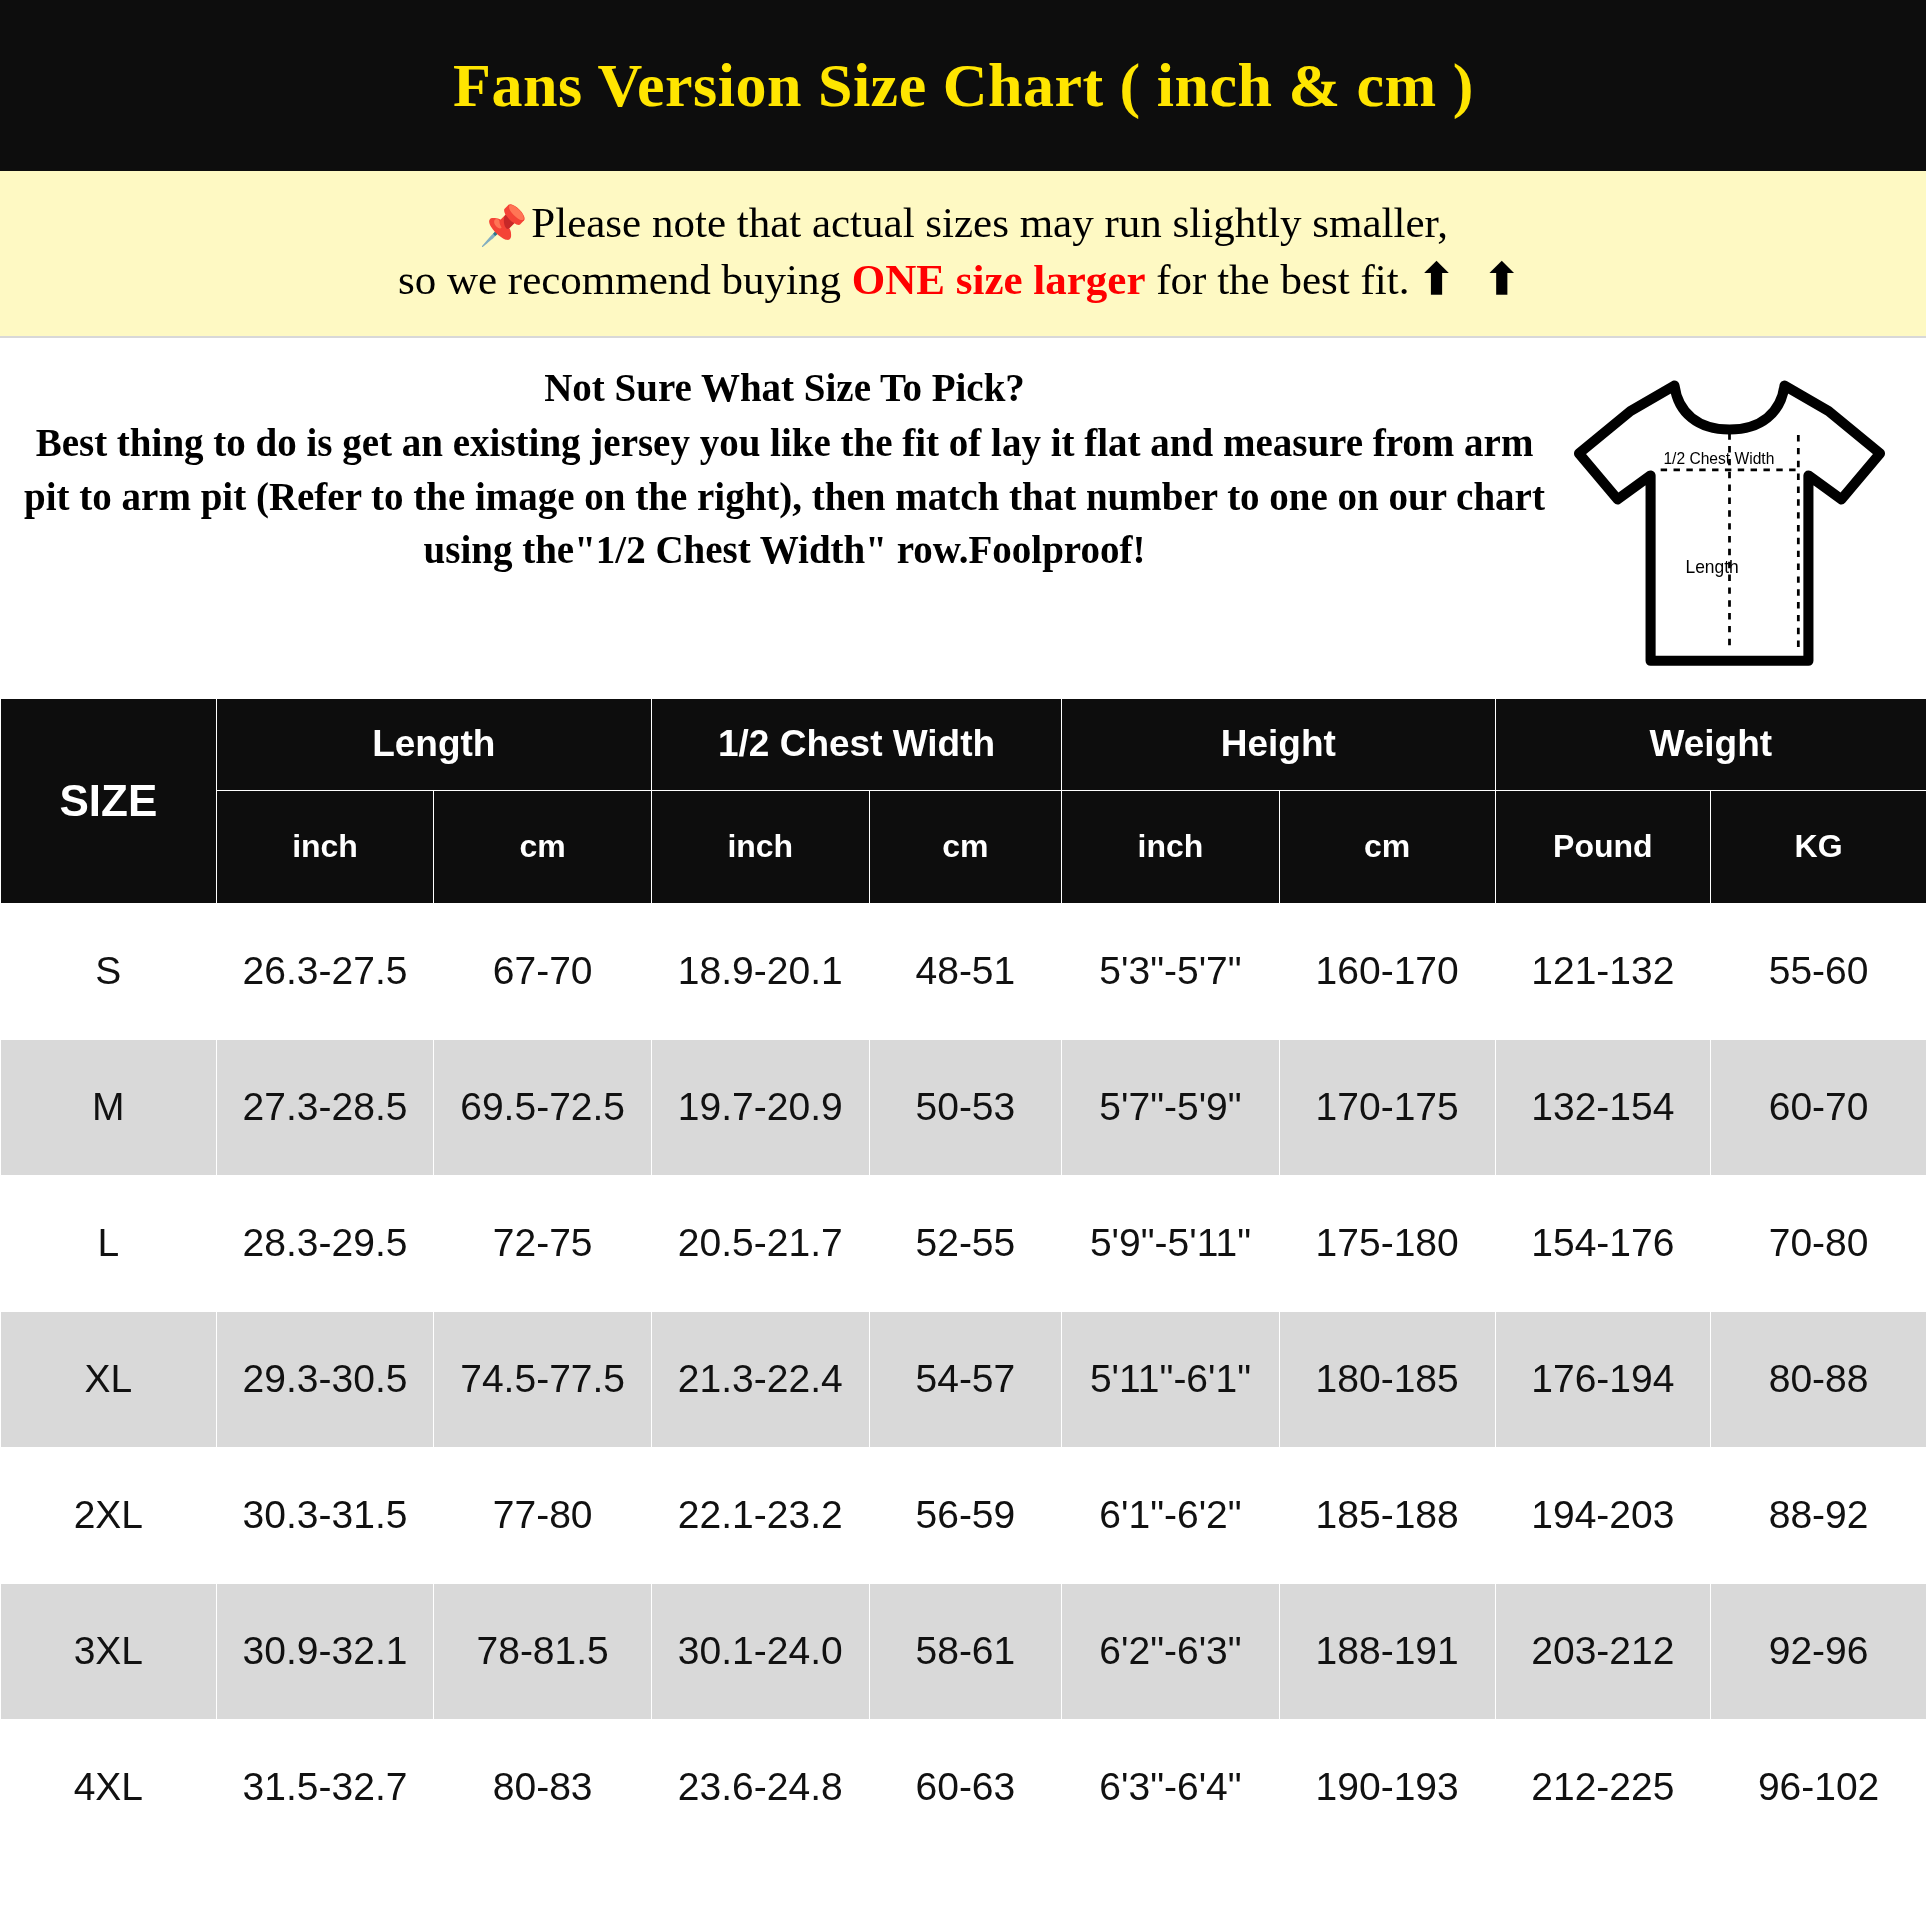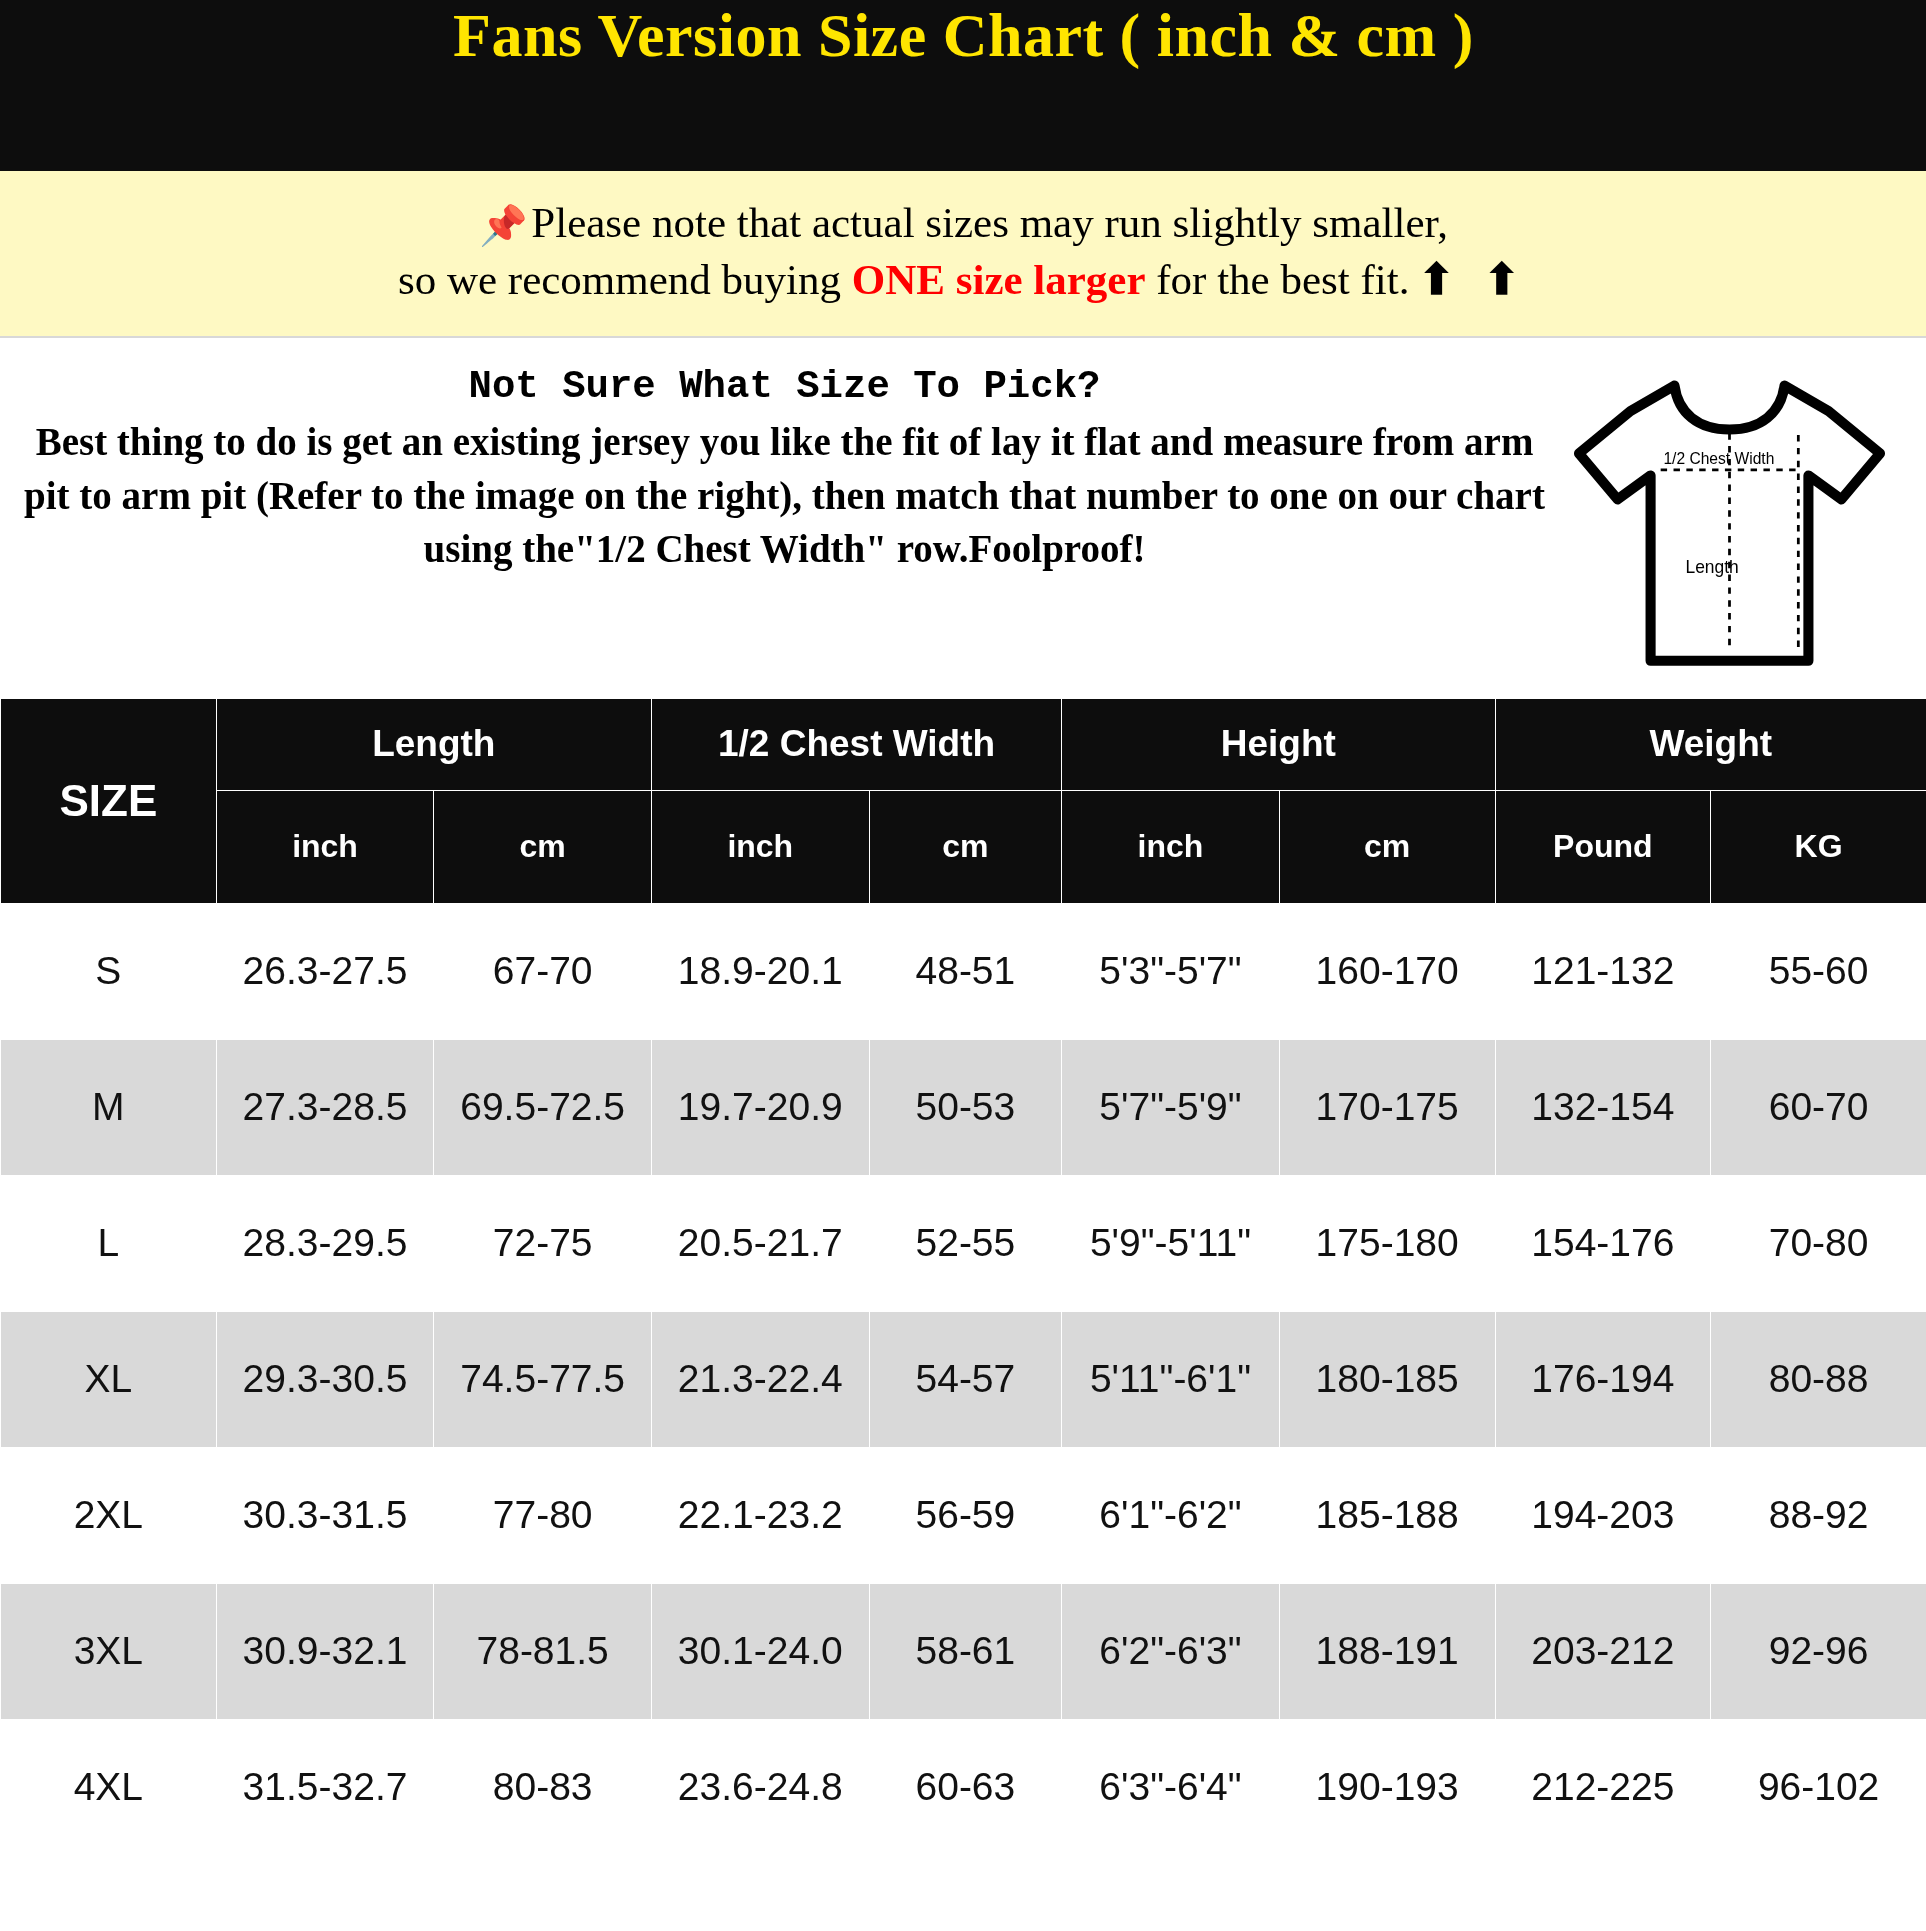--- a/index.html
+++ b/index.html
@@ -19,21 +19,21 @@
     background: #ffffff;
     display: flex;
     flex-direction: column;
   }
 
   
   .title-bar {
     background: #0d0d0d;
     height: 171px;
     display: flex;
-    align-items: flex-start;
+    align-items: center;
     justify-content: center;
   }
   .title-bar .title {
     color: #ffe500;
     font-size: 62px;
     font-weight: bold;
     letter-spacing: 0.5px;
     text-align: center;
     font-family: "Liberation Serif", serif;
   }
@@ -77,21 +77,21 @@
   }
   .advice-text {
     flex: 1 1 auto;
     text-align: center;
     padding-top: 7.3px;
   }
   .advice-heading {
     font-size: 39px;
     font-weight: bold;
     margin-bottom: 5.5px;
-    font-family: Liberation Mono, monospace;
+    font-family: Liberation Serif, serif;
   }
   .advice-body {
     font-size: 39px;
     font-weight: bold;
     line-height: 1.38;
     font-family: Liberation Serif, serif;
   }
   .tee-wrap {
     flex: 0 0 358px;
     display: flex;

